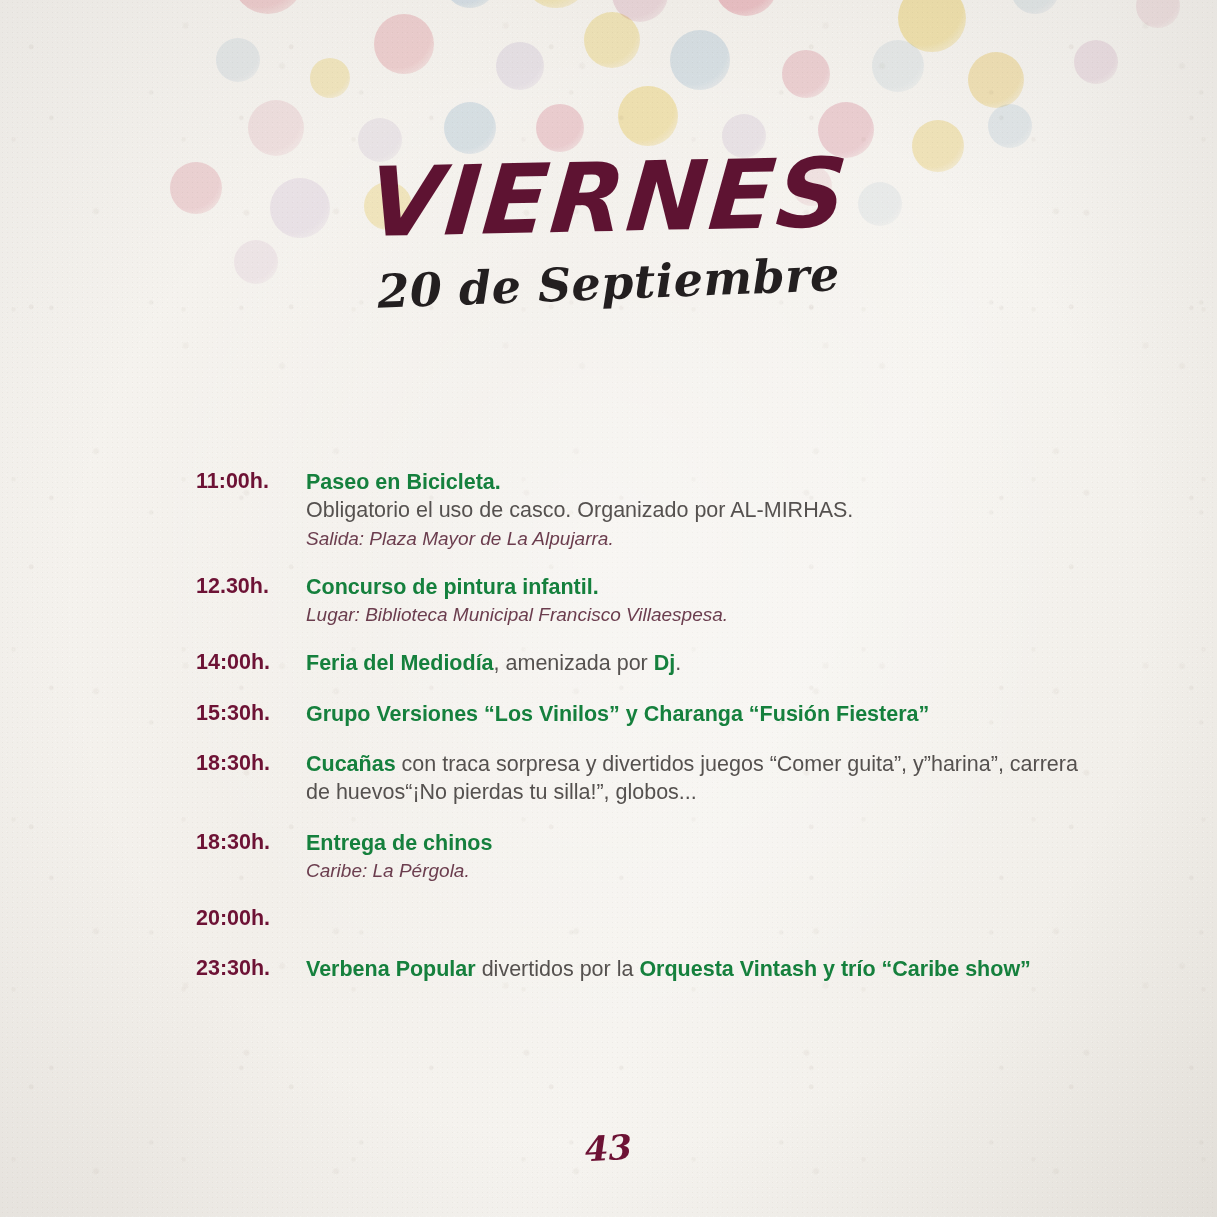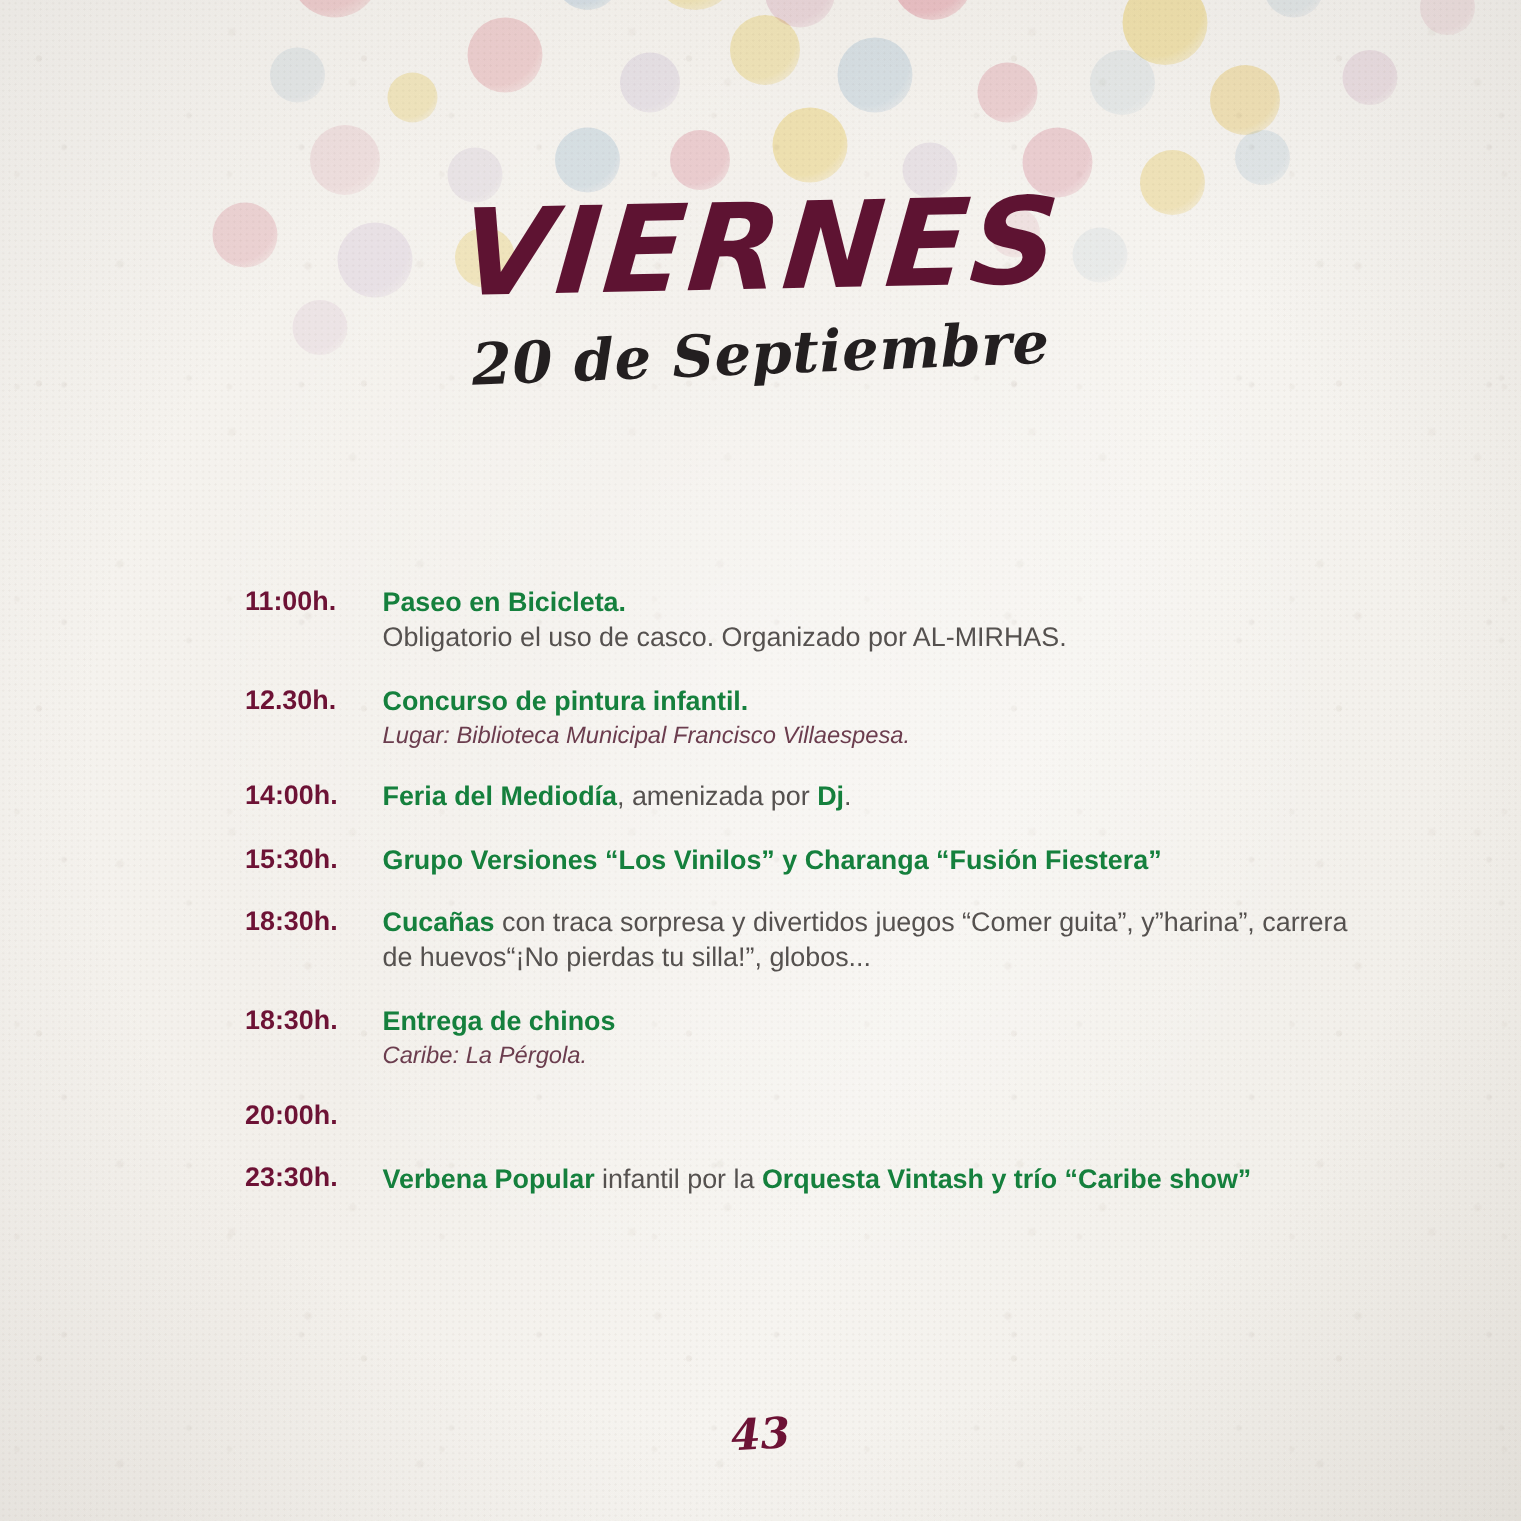--- a/index.html
+++ b/index.html
@@ -199,21 +199,21 @@
   </div>
 
 <div id="heading">
   <div id="day-title">VIERNES</div>
   <div id="day-date">20 de Septiembre</div>
 </div>
 
 <div id="schedule">
     <div class="event">
       <div class="event-time">11:00h.</div>
-      <div class="event-body"><span class="b">Paseo en Bicicleta.</span><div class="n">Obligatorio el uso de casco. Organizado por AL-MIRHAS.</div></div>
+      <div class="event-body"><span class="b">Paseo en Bicicleta.</span><div class="n">Obligatorio el uso de casco. Organizado por AL-MIRHAS.</div><span class="event-sub">Salida: Plaza Mayor de La Alpujarra.</span></div>
     </div>
     <div class="event">
       <div class="event-time">12.30h.</div>
       <div class="event-body"><span class="b">Concurso de pintura infantil.</span><span class="event-sub indent-sub">Lugar: Biblioteca Municipal Francisco Villaespesa.</span></div>
     </div>
     <div class="event">
       <div class="event-time">14:00h.</div>
       <div class="event-body"><span class="b">Feria del Mediodía</span><span class="n">, amenizada por </span><span class="b">Dj</span><span class="n">.</span></div>
     </div>
     <div class="event">
@@ -226,17 +226,17 @@
     </div>
     <div class="event">
       <div class="event-time">18:30h.</div>
       <div class="event-body"><span class="b">Entrega de chinos</span><span class="event-sub indent-sub">Caribe: La Pérgola.</span></div>
     </div>
     <div class="event">
       <div class="event-time">20:00h.</div>
     </div>
     <div class="event">
       <div class="event-time">23:30h.</div>
-      <div class="event-body"><span class="b">Verbena Popular</span><span class="n"> infantil por la </span><span class="b">Orquesta Vintash y trío “Caribe show”</span></div>
+      <div class="event-body"><span class="b">Verbena Popular</span><span class="n"> divertidos por la </span><span class="b">Orquesta Vintash y trío “Caribe show”</span></div>
     </div>
   </div>
 
 <div id="page-number">43</div>
 
 </body></html>

